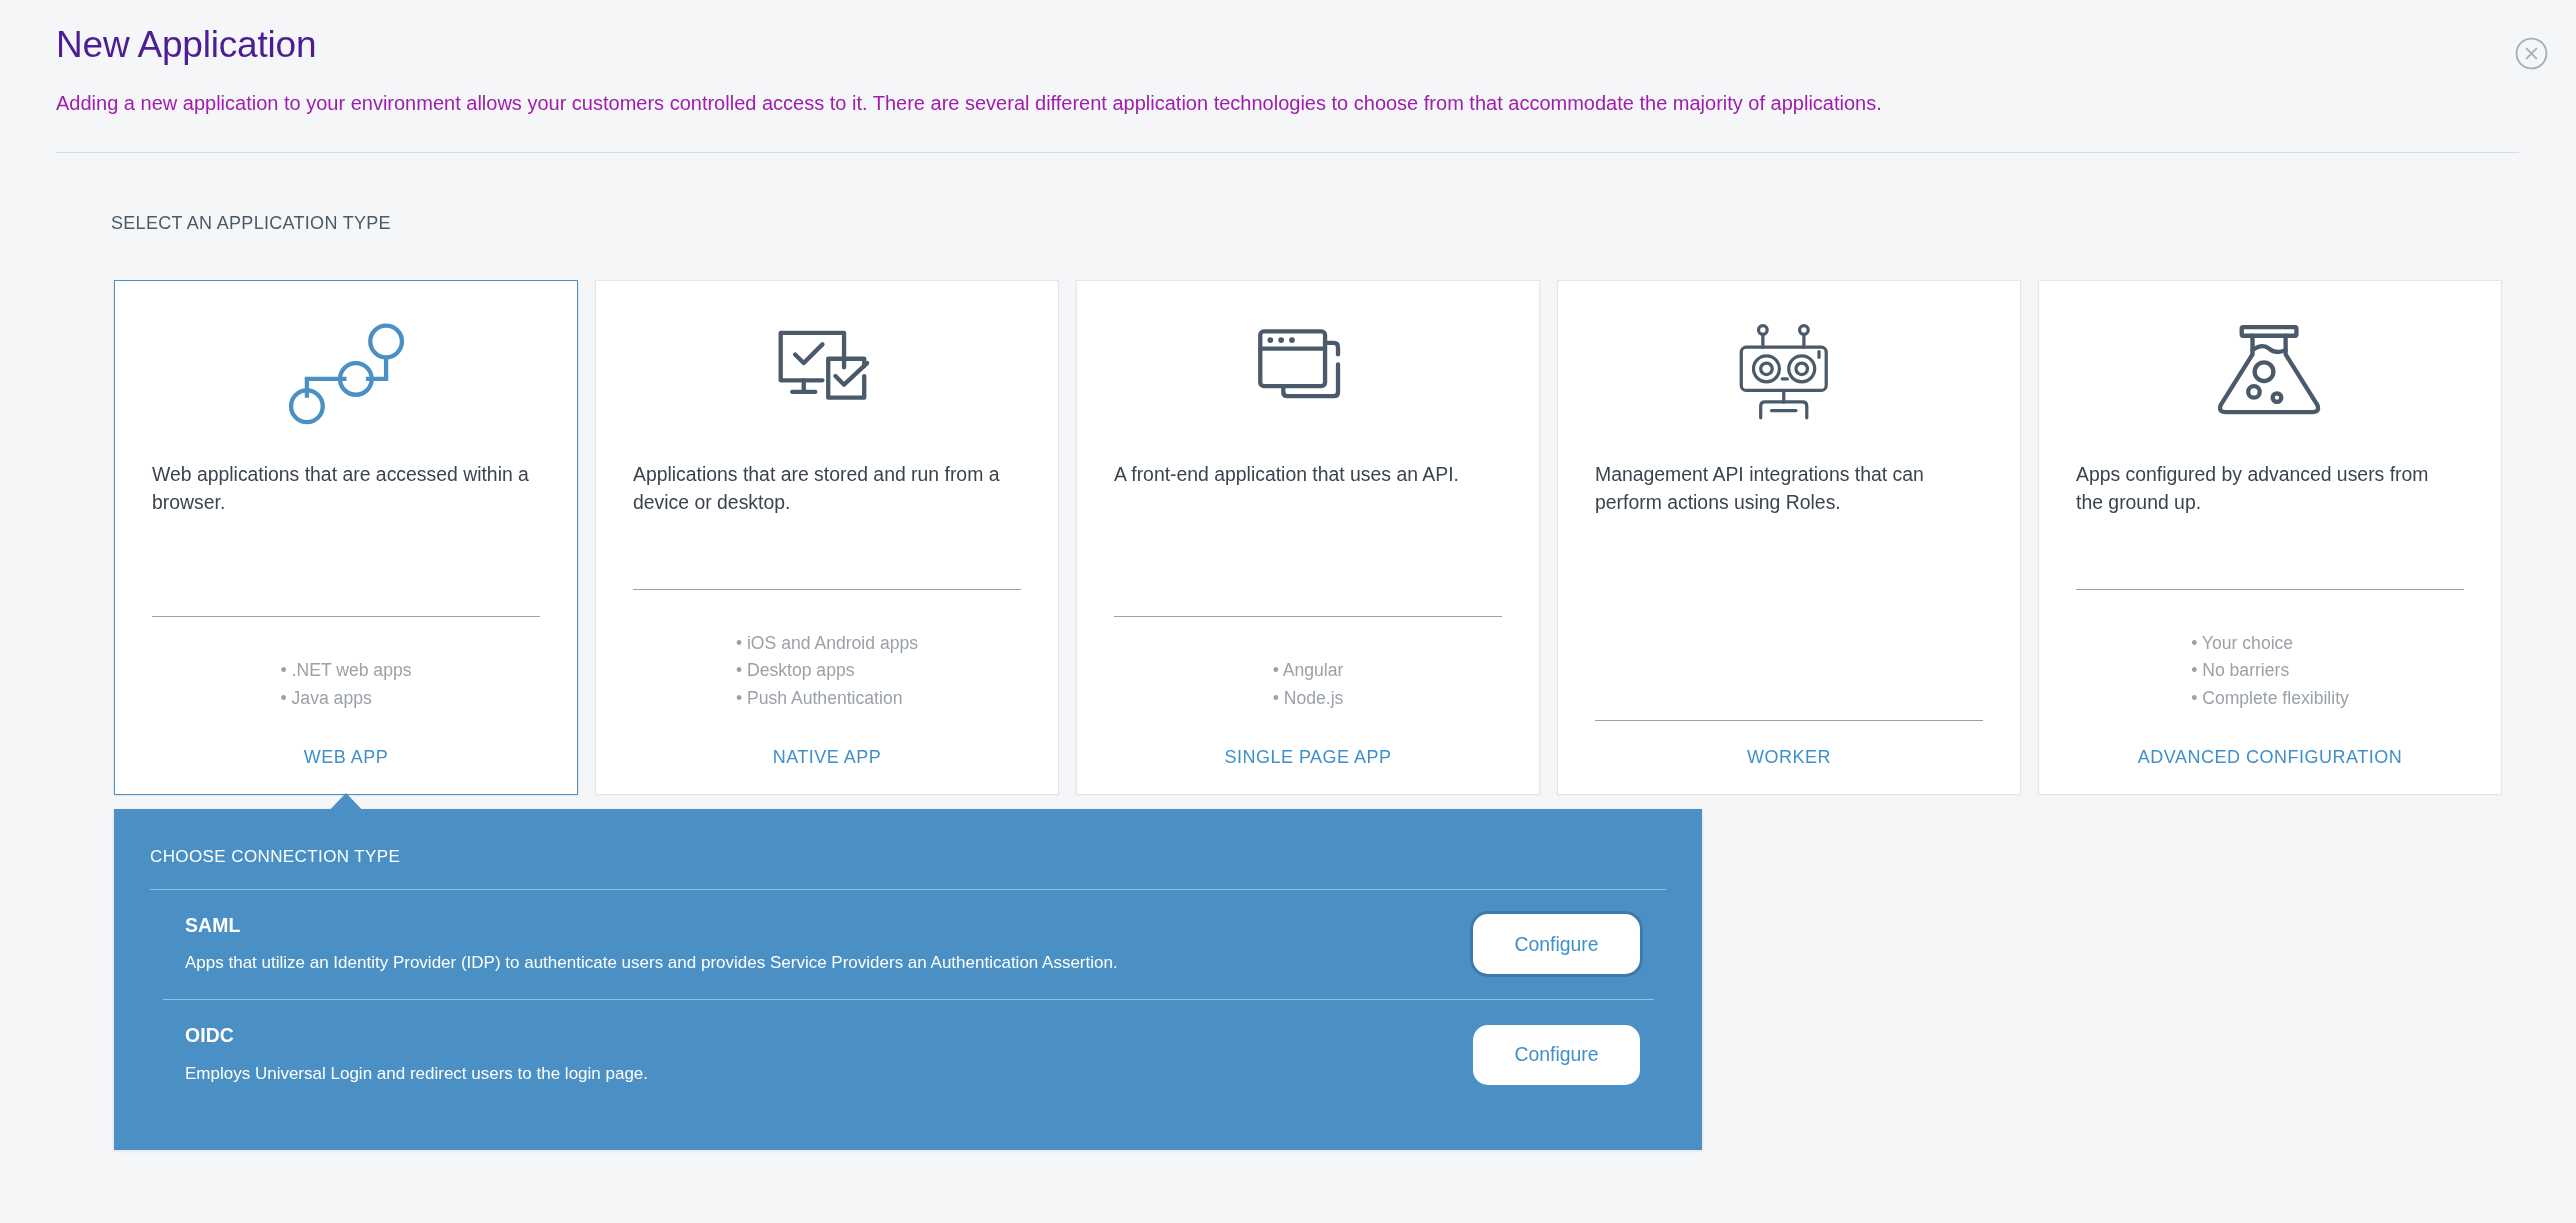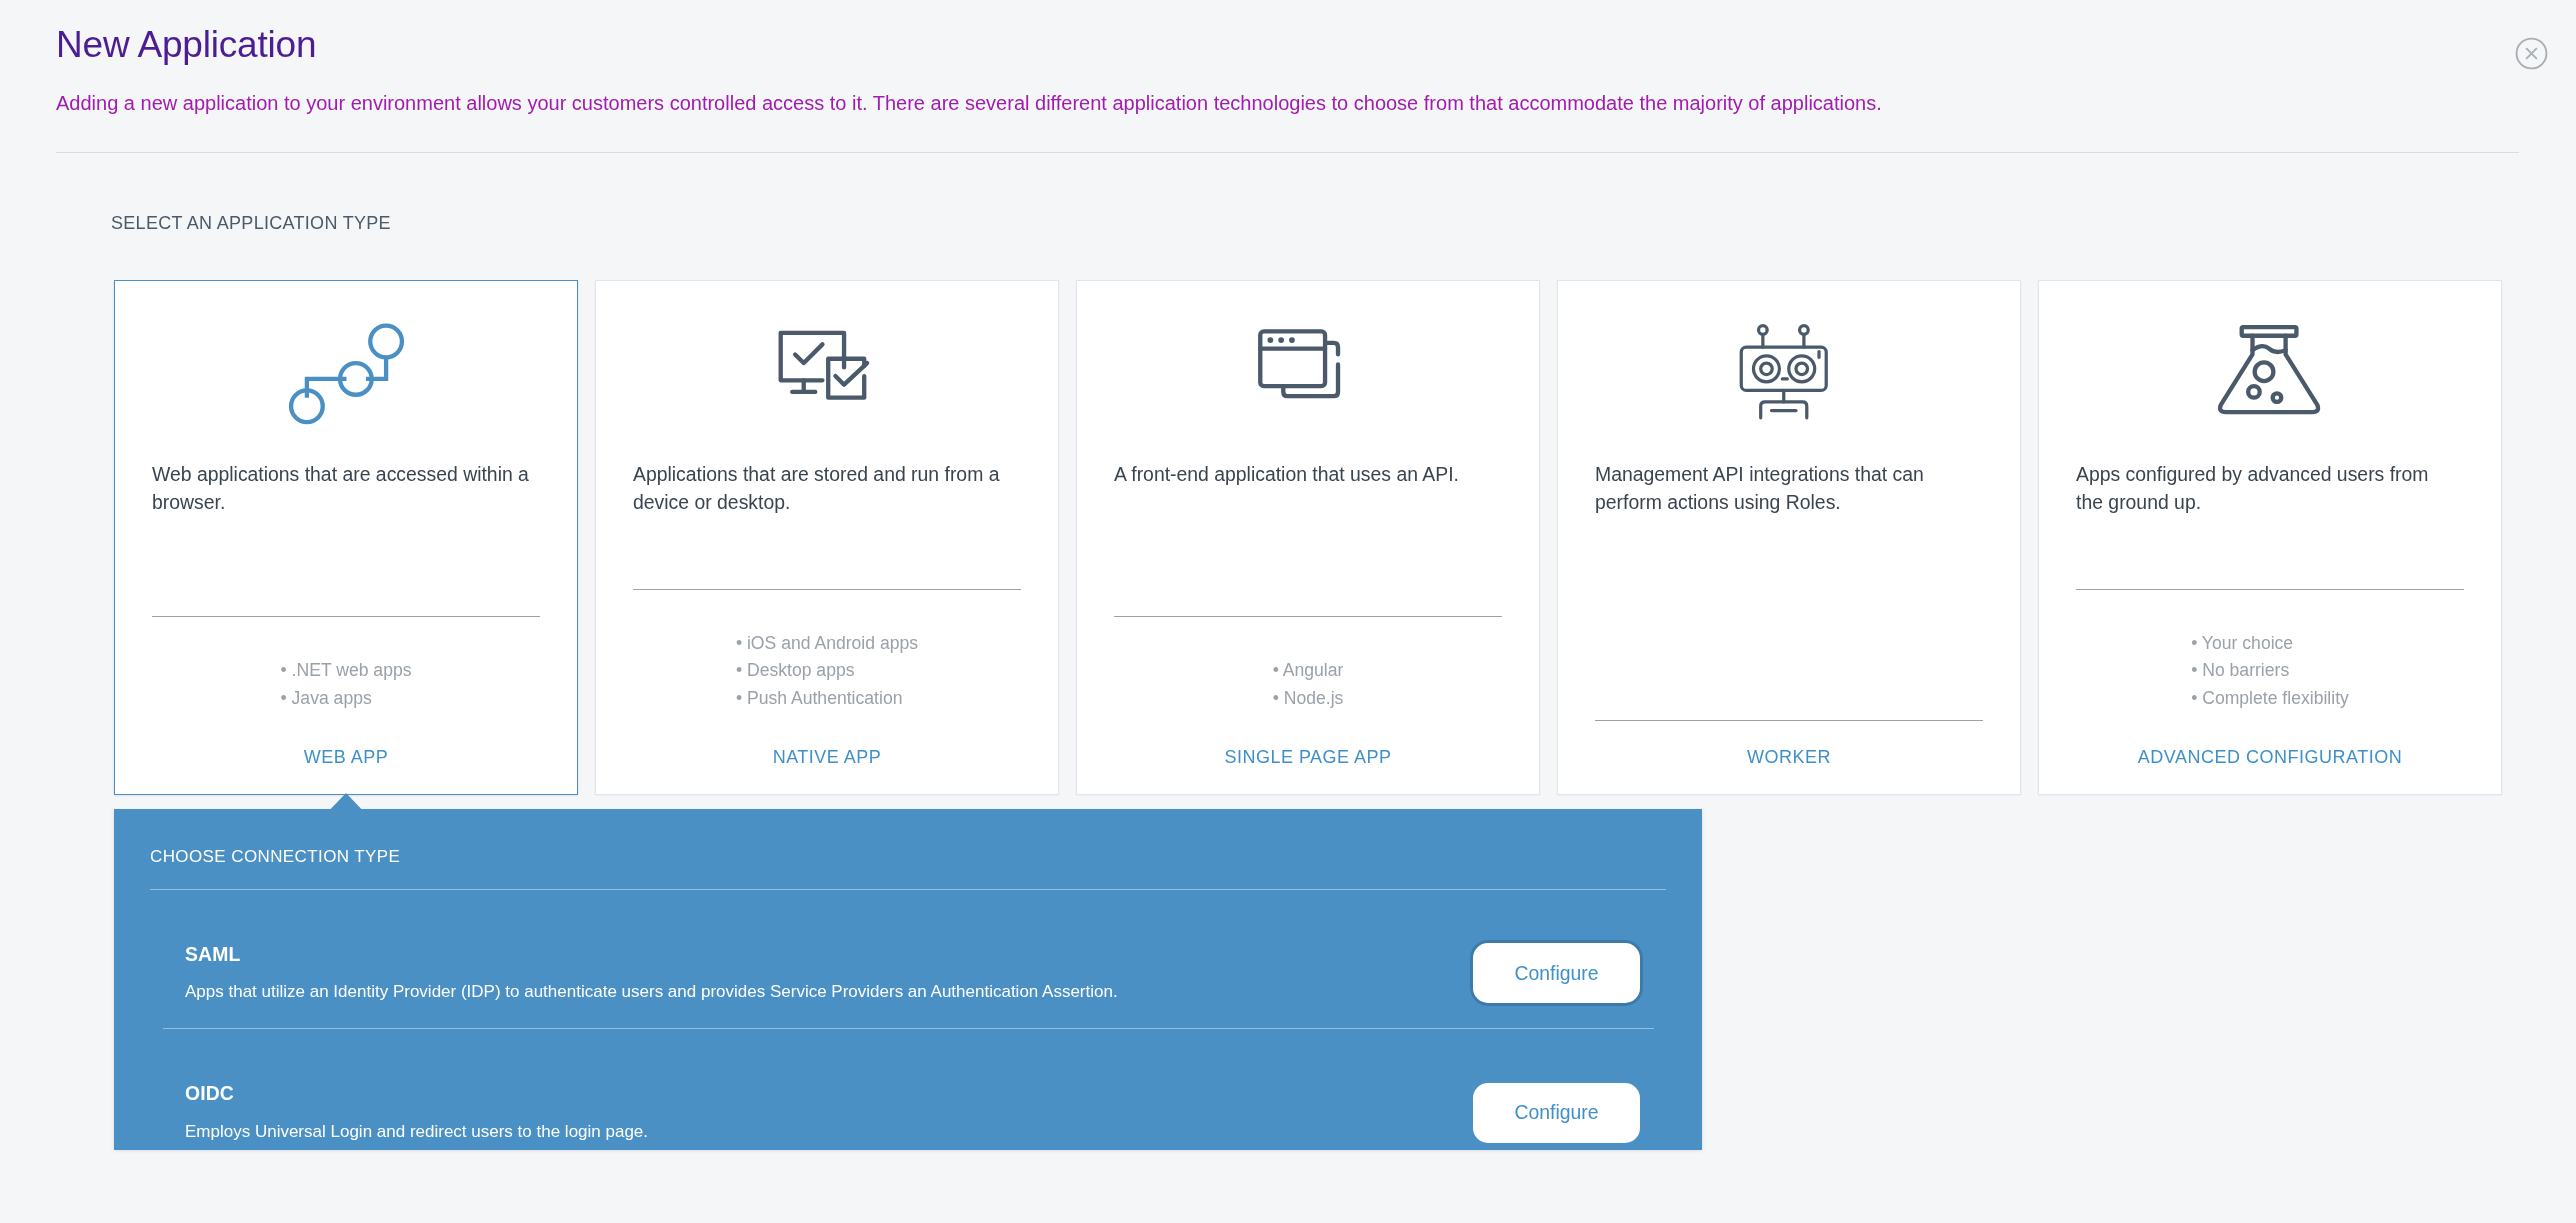--- a/index.html
+++ b/index.html
@@ -187,21 +187,20 @@
     height: 0.7px;
     background: rgba(255, 255, 255, 0.42);
     width: 1516px;
   }
 
   .conn-row {
     display: flex;
     align-items: center;
     min-height: 110px;
     padding: 0 26px 0 35px;
-    margin-top: 29px;
   }
 
   .conn-row-body { flex: 1; }
 
   .conn-name {
     font-size: 19.4px;
     font-weight: bold;
     color: #ffffff;
     letter-spacing: 0.1px;
   }

